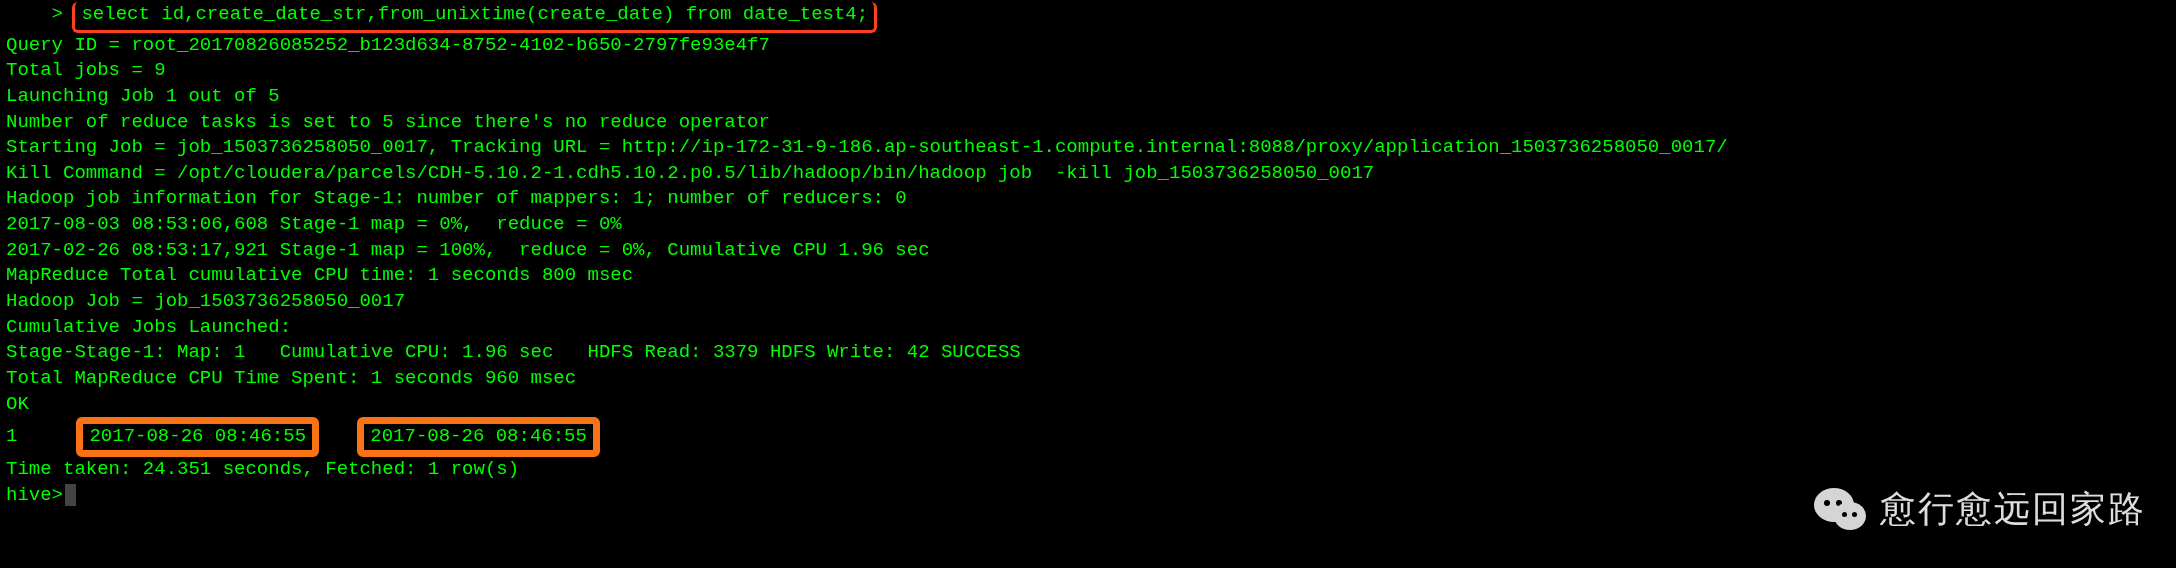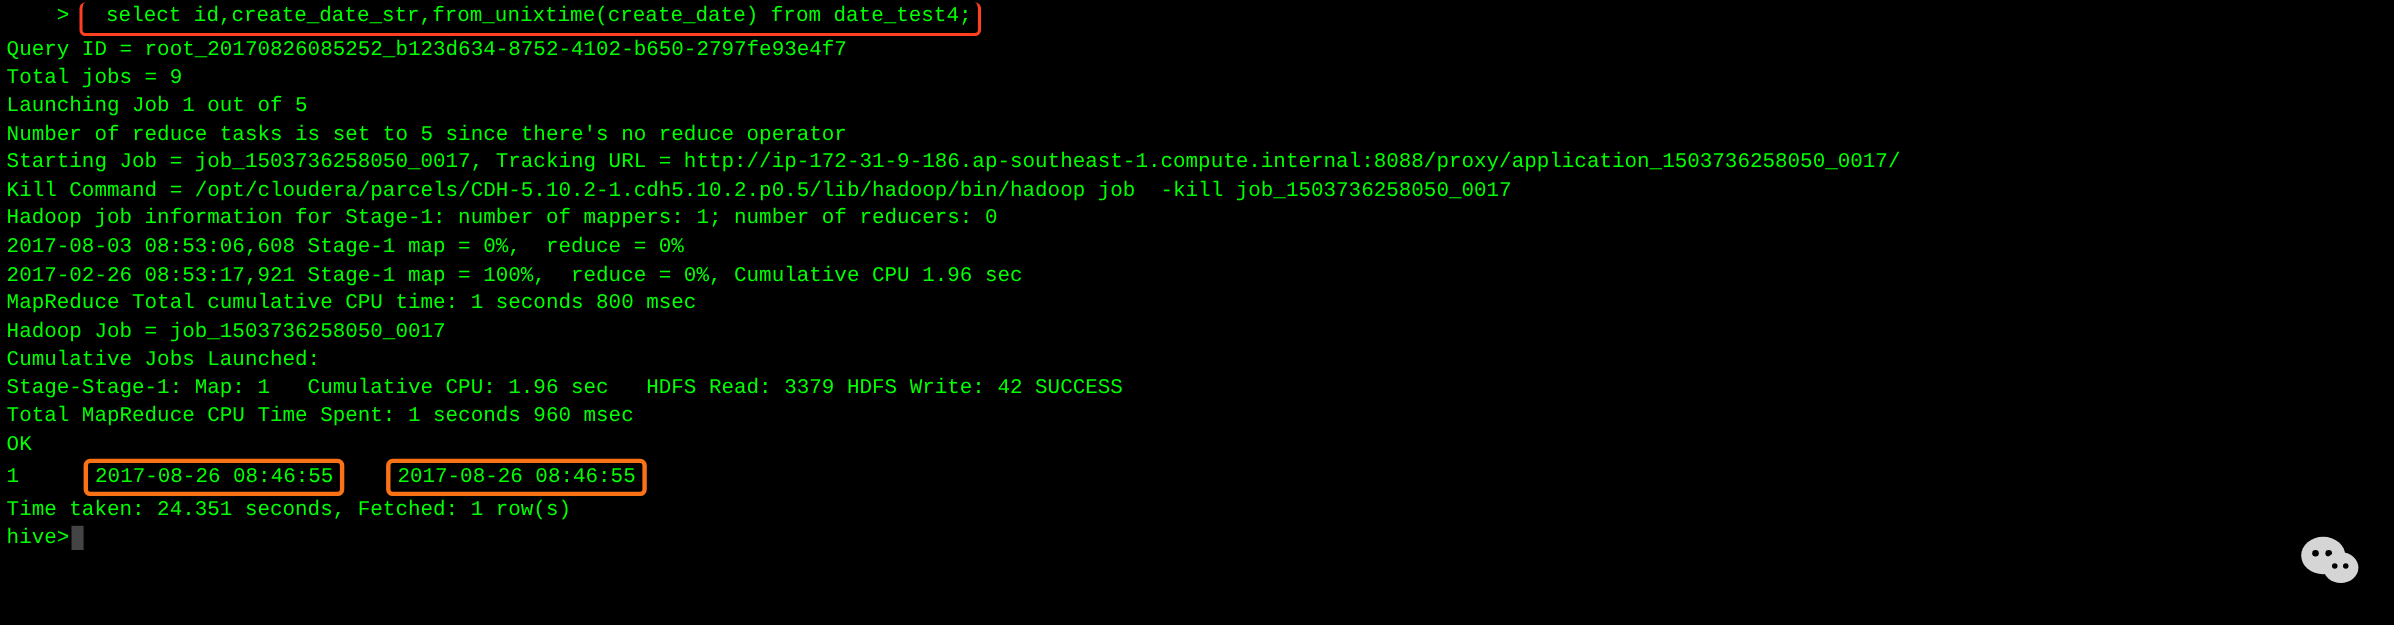--- a/index.html
+++ b/index.html
@@ -11,32 +11,32 @@
     color: #00ff00;
     width: 2176px;
     height: 568px;
     overflow: hidden;
     position: relative;
     padding: 2px 6px;
   }
   .line { white-space: pre; }
   .prompt-caret { color: #00ff00; }
   .highlight-box-red {
-    border: 4px solid #f97316;
+    border: 7px solid #f97316;
     border-radius: 6px;
     display: inline-block;
     padding: 0 6px;
     margin: 0 2px;
   }
   .sql-box {
     border: 3px solid #ff4020;
     border-radius: 6px;
     border-top: none;
     display: inline-block;
-    padding: 0 6px 2px 21px;
+    padding: 0 6px 2px 6px;
     margin-left: -2px;
   }
   .watermark {
     position: absolute;
     right: 30px;
     bottom: 30px;
     display: flex;
     align-items: center;
     gap: 12px;
     opacity: 0.92;
@@ -115,13 +115,14 @@
 <div class="line">OK</div>
 <div class="line"><span>1</span>     <span class="highlight-box-red"><span>2017-08-26 08:46:55</span></span>   <span class="highlight-box-red"><span>2017-08-26 08:46:55</span></span></div>
 <div class="line">Time taken: 24.351 seconds, Fetched: 1 row(s)</div>
 <div class="line"><span>hive&gt;</span><span class="cursor-block"></span></div>
 
 <div class="watermark">
   <div class="watermark-icon">
     <div class="big-bubble"></div>
     <div class="small-bubble"></div>
   </div>
+  <div class="watermark-text">愈行愈远回家路</div>
 </div>
 
 </body></html>

